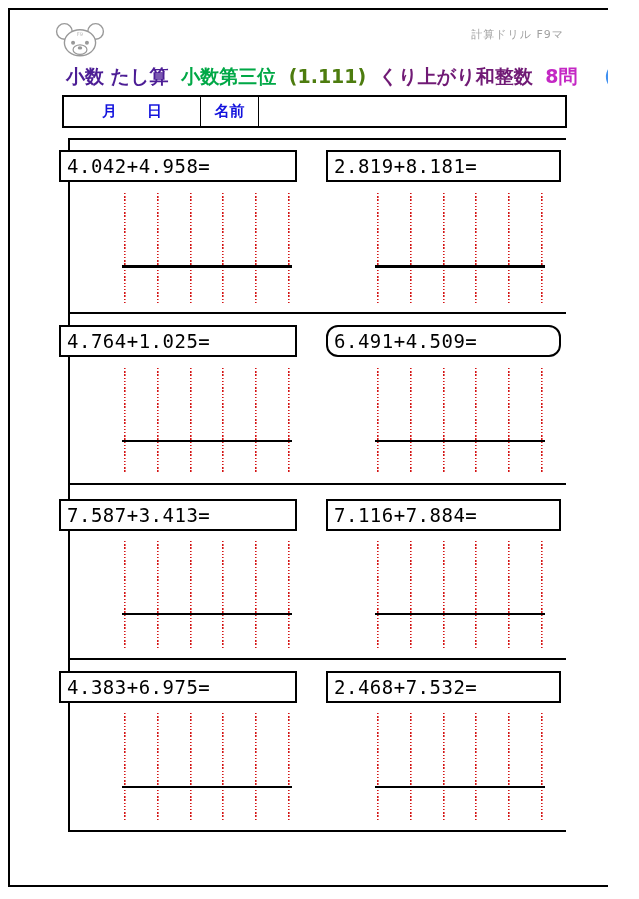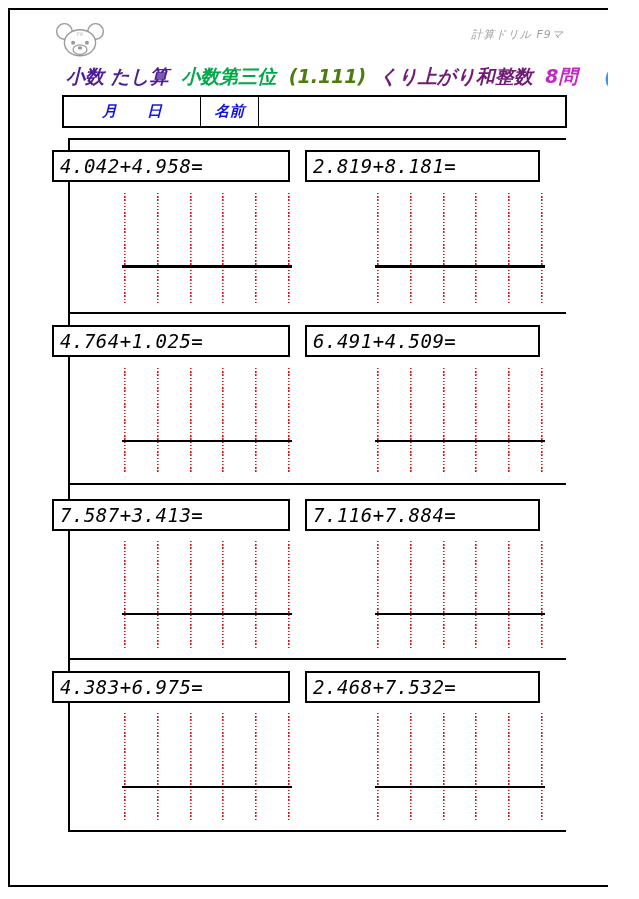--- a/index.html
+++ b/index.html
@@ -1,18 +1,18 @@
 <!DOCTYPE html>
 <html><head>
 <meta charset="utf-8">
 <style>
   html,body{margin:0;padding:0;background:#fff;}
   .page{
     position:relative;width:608px;height:899px;background:#ffffff;
-    font-family:"DejaVu Sans",sans-serif;overflow:hidden;font-style:italic;
+    font-family:"DejaVu Sans",sans-serif;overflow:hidden;
   }
   .outer-border{
     position:absolute;left:8px;top:8px;width:619px;height:879px;
     border:2px solid #000;box-sizing:border-box;
   }
   .logo{position:absolute;left:54px;top:19px;}
   .watermark{
     position:absolute;right:44px;top:27px;
     color:#a0a0a0;font-size:11px;letter-spacing:1px;
   }
@@ -37,22 +37,22 @@
   .label-cell{width:59px;justify-content:center;border-left:1.5px solid #000;border-right:1.5px solid #000;}
   .value-cell{flex:1;}
   .hline{position:absolute;left:68px;width:498px;height:2px;background:#000;}
   .vline{position:absolute;left:68px;top:138px;width:2px;height:694px;background:#000;}
   .pbox{
     position:absolute;height:32px;border:2px solid #000;box-sizing:border-box;
     font-family:"DejaVu Sans Mono","DejaVu Sans",monospace;
     font-size:19px;letter-spacing:0.5px;color:#000;
     display:flex;align-items:center;padding-left:6px;background:#fff;
   }
-  .pbox-l{left:52px;width:238px;}
-  .pbox-r{left:305px;width:235px;}
+  .pbox-l{left:59px;width:238px;}
+  .pbox-r{left:326px;width:235px;}
   .wl{
     position:absolute;width:166px;
     background-image:
       repeating-linear-gradient(to bottom,#d41414 0 1.5px,transparent 1.5px 3.2px),
       repeating-linear-gradient(to bottom,#d41414 0 1.5px,transparent 1.5px 3.2px),
       repeating-linear-gradient(to bottom,#d41414 0 1.5px,transparent 1.5px 3.2px),
       repeating-linear-gradient(to bottom,#d41414 0 1.5px,transparent 1.5px 3.2px),
       repeating-linear-gradient(to bottom,#d41414 0 1.5px,transparent 1.5px 3.2px),
       repeating-linear-gradient(to bottom,#d41414 0 1.5px,transparent 1.5px 3.2px);
     background-size:1.6px 100%;
@@ -120,21 +120,21 @@
       <span>2.819+8.181=</span>
     </div>
   <div class="wl wl-l" style="top:193px;height:110px;"></div>
   <div class="wl wl-r" style="top:193px;height:110px;"></div>
   <div class="ans ans-l thick" style="top:265px;"></div>
   <div class="ans ans-r thick" style="top:265px;"></div>
 
   <div class="pbox pbox-l" style="top:325px;">
       <span>4.764+1.025=</span>
     </div>
-  <div class="pbox pbox-r" style="top:325px;">
+  <div class="pbox pbox-r" style="top:325px;border-radius:12px;">
       <span>6.491+4.509=</span>
     </div>
   <div class="wl wl-l" style="top:368px;height:105px;"></div>
   <div class="wl wl-r" style="top:368px;height:105px;"></div>
   <div class="ans ans-l thin" style="top:440px;"></div>
   <div class="ans ans-r thin" style="top:440px;"></div>
 
   <div class="pbox pbox-l" style="top:499px;">
       <span>7.587+3.413=</span>
     </div>

